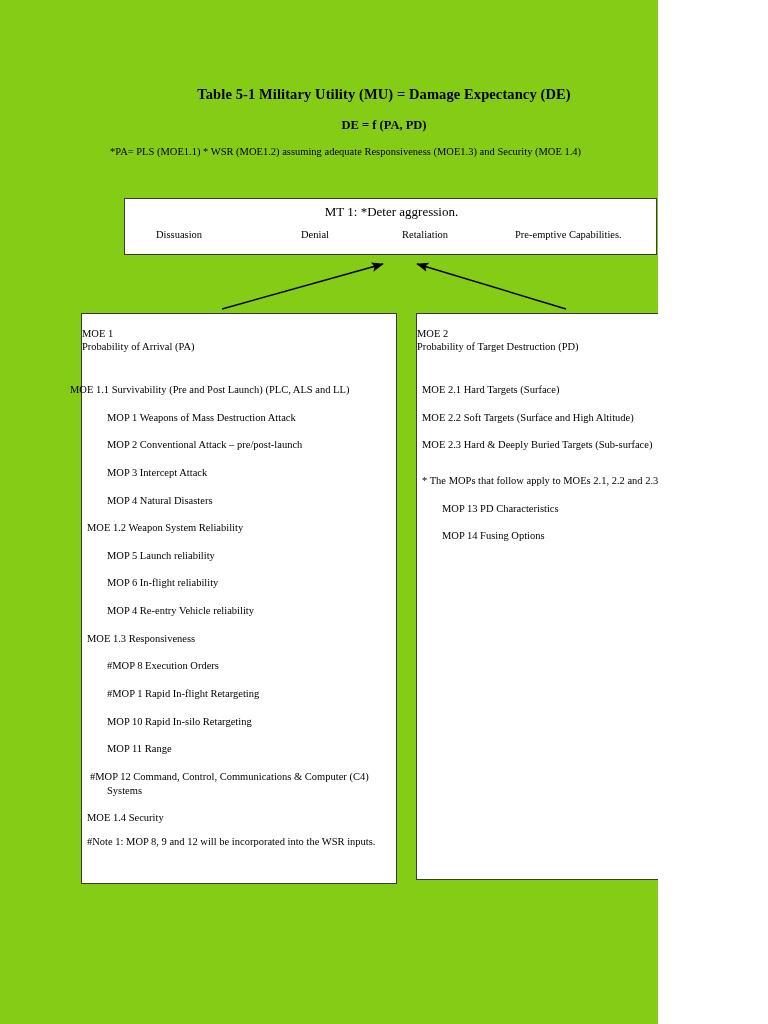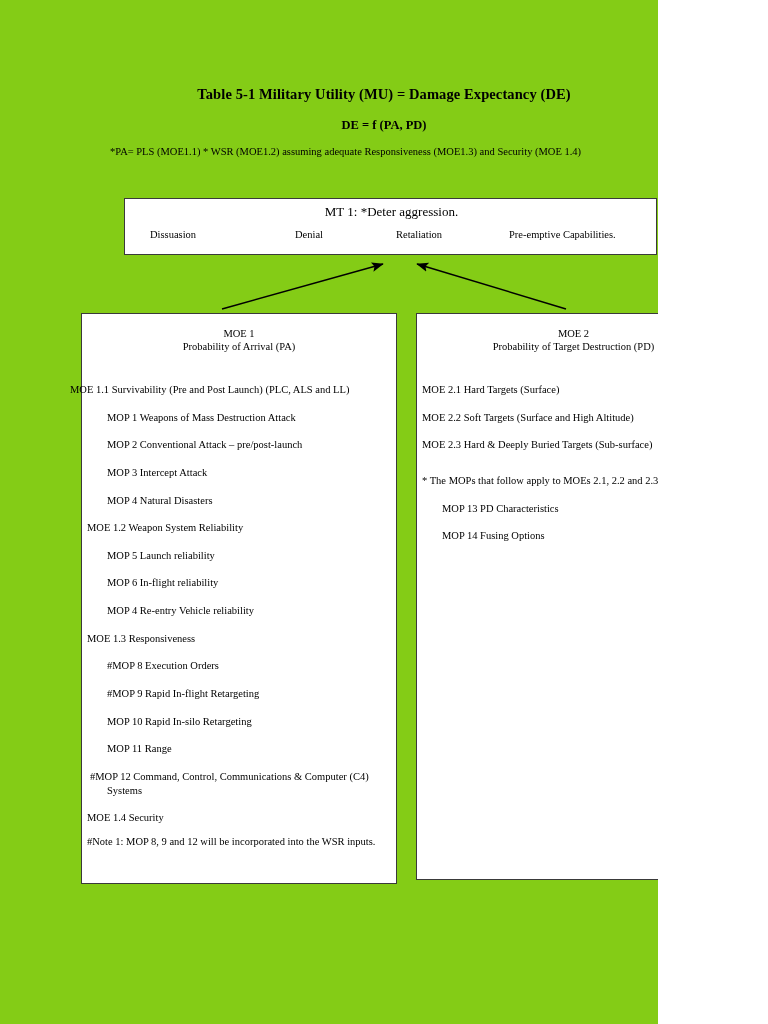--- a/index.html
+++ b/index.html
@@ -64,21 +64,21 @@
   .mt-title {
     position: absolute;
     left: 0;
     top: 5px;
     width: 533px;
     text-align: center;
     font-size: 13px;
   }
   .mt-row {
     position: absolute;
-    left: 10px;
+    left: 16px;
     top: 30px;
     width: 533px;
     height: 20px;
   }
   .mt-cell {
     position: absolute;
     font-size: 10.5px;
     white-space: nowrap;
   }
   .mt-cell.c0 { left: 15px; }
@@ -109,21 +109,20 @@
     width: 316px;
     height: 571px;
   }
   .col-right {
     left: 416px;
     top: 313px;
     width: 315px;
     height: 567px;
   }
   .col-head {
-    text-align: center;
     font-size: 10.5px;
     line-height: 1.25;
     padding-top: 13px;
   }
   .col-head .h2 { display: block; }
 
   .line {
     font-size: 10.5px;
     line-height: 1.3;
   }
@@ -199,21 +198,21 @@
         <div class="line ind1 gap-md">MOP 1  Weapons of Mass Destruction Attack</div>
         <div class="line ind1 gap-md">MOP 2  Conventional Attack – pre/post-launch</div>
         <div class="line ind1 gap-md">MOP 3  Intercept Attack</div>
         <div class="line ind1 gap-md">MOP 4  Natural Disasters</div>
         <div class="line ind0 gap-md">MOE 1.2  Weapon System Reliability</div>
         <div class="line ind1 gap-md">MOP 5  Launch reliability</div>
         <div class="line ind1 gap-md">MOP 6  In-flight reliability</div>
         <div class="line ind1 gap-md">MOP 4  Re-entry Vehicle reliability</div>
         <div class="line ind0 gap-md">MOE 1.3  Responsiveness</div>
         <div class="line ind1 gap-md">#MOP 8  Execution Orders</div>
-        <div class="line ind1 gap-md">#MOP 9  Rapid In-flight Retargeting</div>
+        <div class="line ind1 gap-md">#MOP 1  Rapid In-flight Retargeting</div>
         <div class="line ind1 gap-md">MOP 10  Rapid In-silo Retargeting</div>
         <div class="line ind1 gap-md">MOP 11  Range</div>
         <div class="line ind1 gap-md hang">#MOP 12  Command, Control, Communications &amp; Computer (C4) Systems</div>
         <div class="line ind0 gap-md">MOE 1.4  Security</div>
       </div>
     <div class="note-box">#Note 1:  MOP 8, 9 and 12 will be incorporated into the WSR inputs.</div>
   </div>
 
   <div class="col col-right">
     <div class="col-head">

